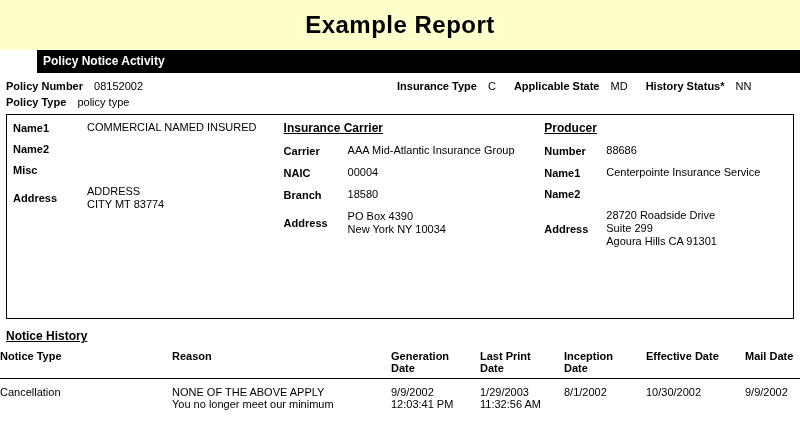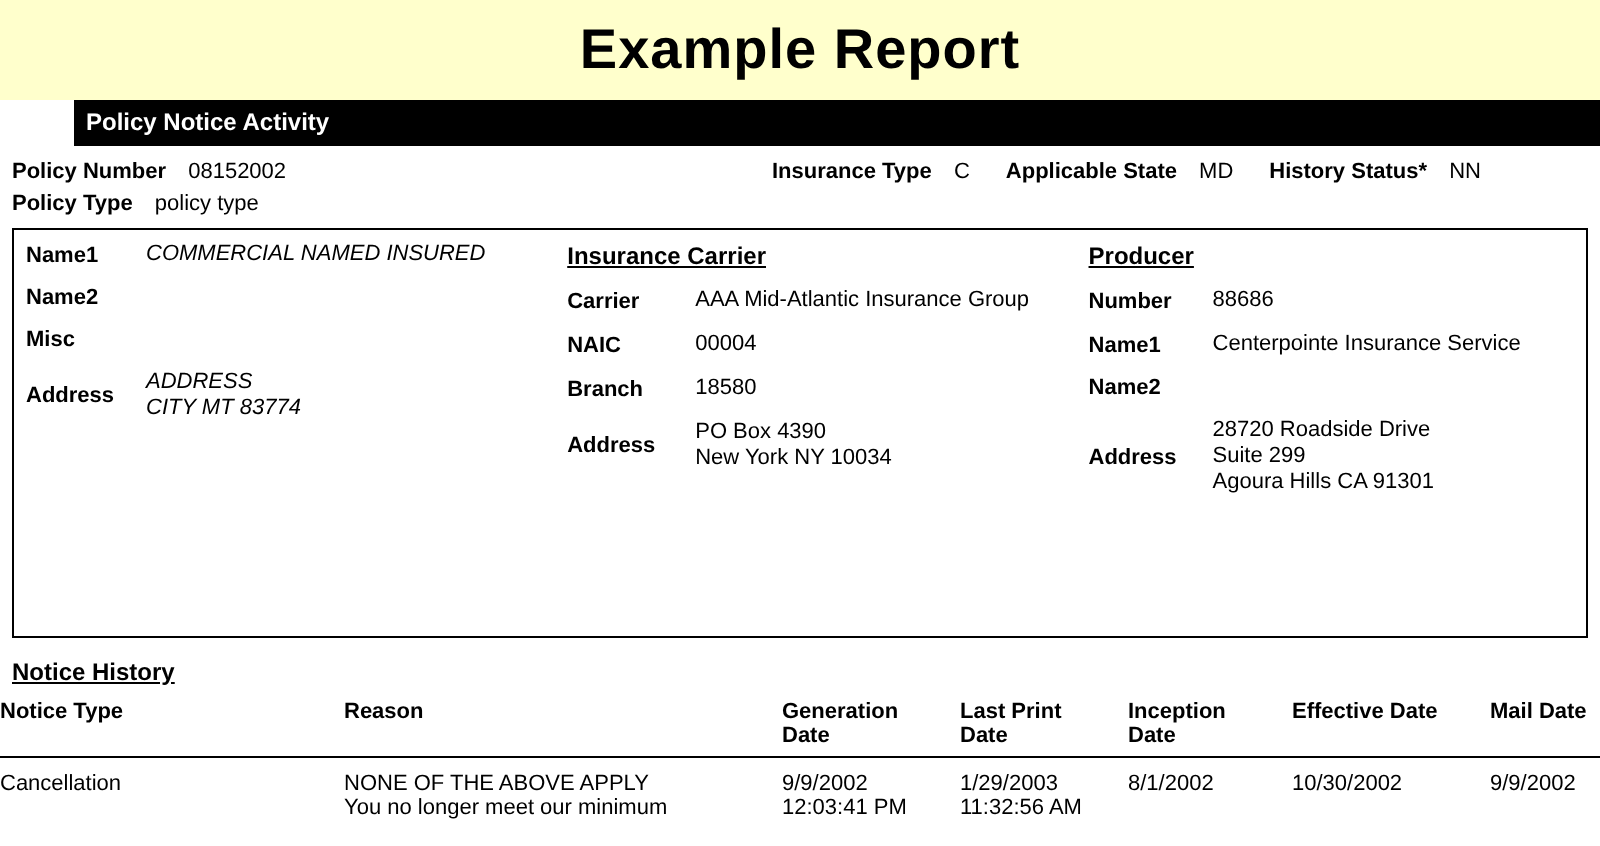--- a/index.html
+++ b/index.html
@@ -22,21 +22,21 @@
   }
   
   .title-banner {
     height: 50px;
     background: #ffffcc;
     display: flex;
     align-items: center;
     justify-content: center;
   }
   .report-title {
-    font-size: 28px;
+    font-size: 24px;
     font-weight: bold;
     letter-spacing: 0.5px;
     color: #000000;
   }
   
   .section-bar {
     background: #000000;
     color: #ffffff;
     font-weight: bold;
     font-size: 12px;
@@ -49,20 +49,21 @@
     align-items: baseline;
     padding: 7px 6px 0 6px;
   }
   .summary-left {
     width: 380px;
   }
   .summary-right {
     flex: 1;
     display: flex;
     align-items: flex-start;
+    margin-left: 11px;
   }
   .field {
     display: inline-block;
   }
   .field-label {
     font-weight: bold;
     font-size: 11px;
   }
   .field-value {
     font-size: 11px;
@@ -115,21 +116,21 @@
     font-weight: bold;
     font-size: 11px;
     flex: 0 0 auto;
   }
   .kv .v {
     font-size: 11px;
     white-space: pre-line;
     line-height: 13px;
   }
   .col-named .kv .k { width: 58px; }
-  .col-named .kv .v { margin-left: 2px; font-style: italic; }
+  .col-named .kv .v { margin-left: 16px; }
   .col-carrier .kv .k { width: 64px; }
   .col-producer .kv .k { width: 62px; }
   
   .history-heading {
     font-weight: bold;
     font-size: 12px;
     text-decoration: underline;
     margin: 10px 0 0 6px;
   }
   .hist-table {

